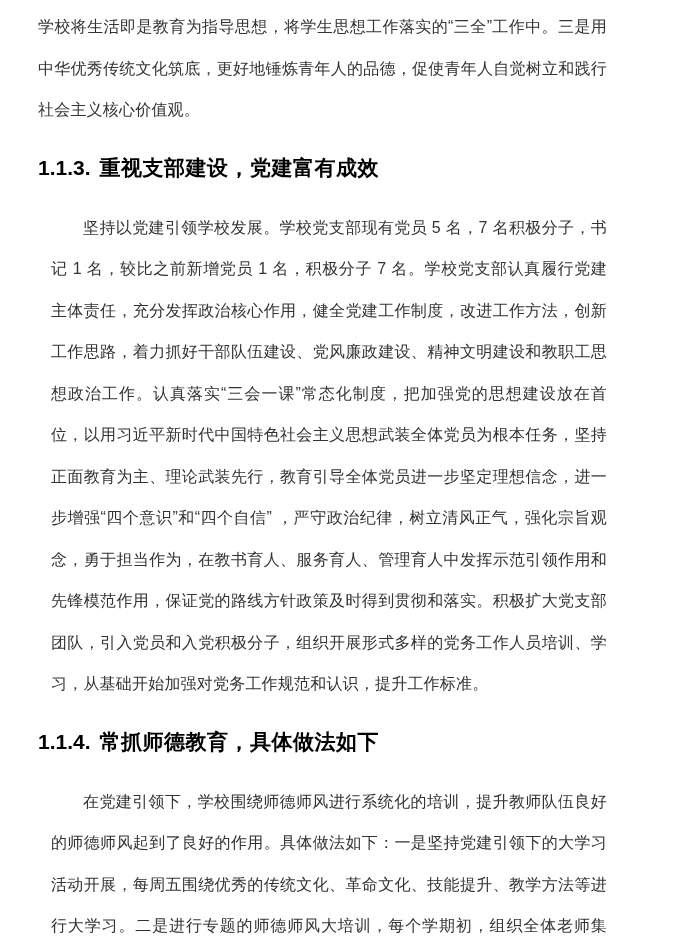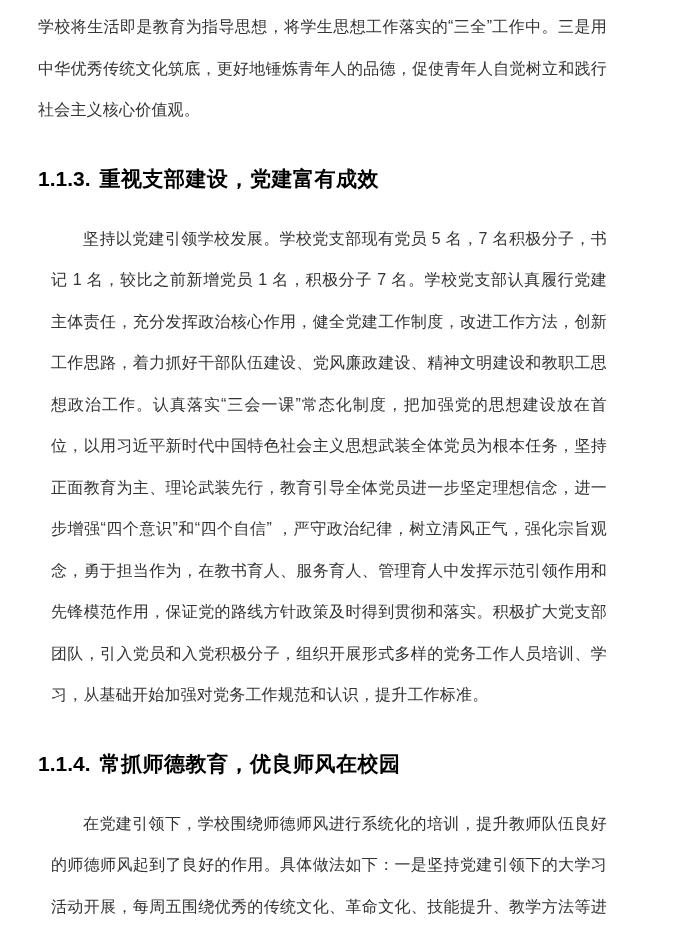--- a/index.html
+++ b/index.html
@@ -23,21 +23,21 @@
     line-height: 41.5px;
     color: #333333;
     text-align: justify;
     letter-spacing: 0.2px;
   }
   p.body-para.indent {
     text-indent: 2em;
     margin-left: 13px;
   }
   h2.section-heading {
-    margin: 33px 0 24px 0;
+    margin: 22px 0 24px 0;
     font-size: 21px;
     line-height: 30px;
     font-weight: bold;
     color: #000000;
     letter-spacing: 0.5px;
   }
   h2.section-heading .h-num {
     margin-right: 9px;
     letter-spacing: 0;
   }
@@ -49,18 +49,18 @@
 
   <p class="body-para">学校将生活即是教育为指导思想，将学生思想工作落实的“三全”工作中。三是用中华优秀传统文化筑底，更好地锤炼青年人的品德，促使青年人自觉树立和践行社会主义核心价值观。</p>
 
   <h2 class="section-heading">
     <span class="h-num">1.1.3.</span><span>重视支部建设，党建富有成效</span>
   </h2>
 
   <p class="body-para indent">坚持以党建引领学校发展。学校党支部现有党员 5 名，7 名积极分子，书记 1 名，较比之前新增党员 1 名，积极分子 7 名。学校党支部认真履行党建主体责任，充分发挥政治核心作用，健全党建工作制度，改进工作方法，创新工作思路，着力抓好干部队伍建设、党风廉政建设、精神文明建设和教职工思想政治工作。认真落实“三会一课”常态化制度，把加强党的思想建设放在首位，以用习近平新时代中国特色社会主义思想武装全体党员为根本任务，坚持正面教育为主、理论武装先行，教育引导全体党员进一步坚定理想信念，进一步增强“四个意识”和“四个自信” ，严守政治纪律，树立清风正气，强化宗旨观念，勇于担当作为，在教书育人、服务育人、管理育人中发挥示范引领作用和先锋模范作用，保证党的路线方针政策及时得到贯彻和落实。积极扩大党支部团队，引入党员和入党积极分子，组织开展形式多样的党务工作人员培训、学习，从基础开始加强对党务工作规范和认识，提升工作标准。</p>
 
   <h2 class="section-heading">
-    <span class="h-num">1.1.4.</span><span>常抓师德教育，优良师风在校园</span>
+    <span class="h-num">1.1.4.</span><span>常抓师德教育，具体做法如下</span>
   </h2>
 
   <p class="body-para indent">在党建引领下，学校围绕师德师风进行系统化的培训，提升教师队伍良好的师德师风起到了良好的作用。具体做法如下：一是坚持党建引领下的大学习活动开展，每周五围绕优秀的传统文化、革命文化、技能提升、教学方法等进行大学习。二是进行专题的师德师风大培训，每个学期初，组织全体老师集训，重点培养教师员工的师德师风建设。</p>
 
 </div>
 
 </body></html>

